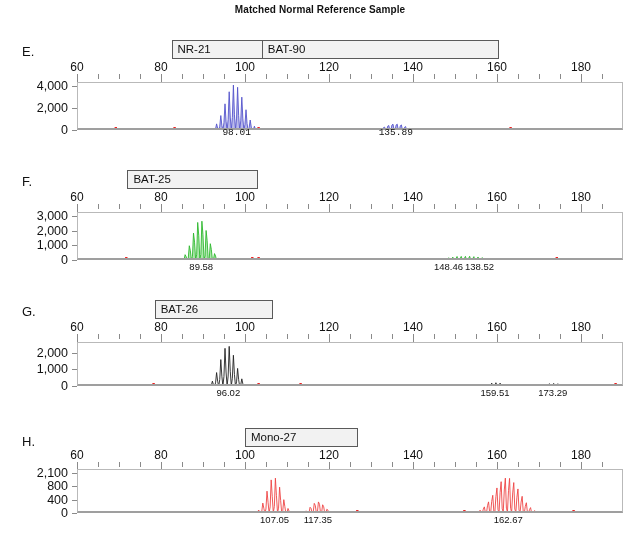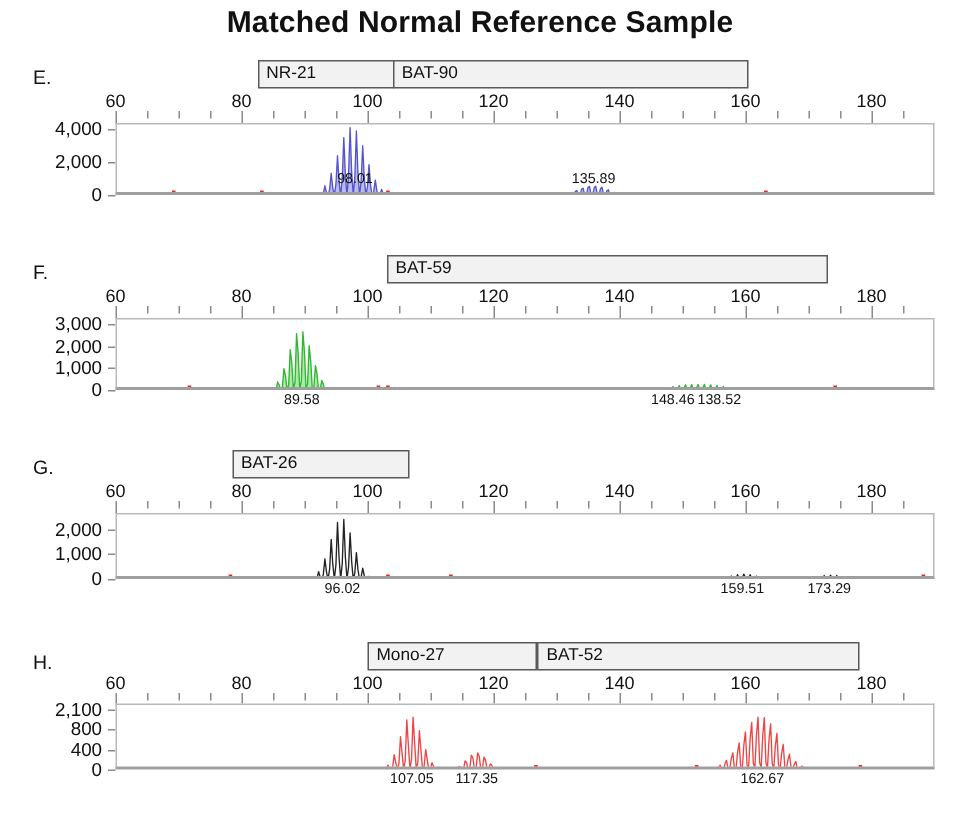--- a/index.html
+++ b/index.html
@@ -10,21 +10,21 @@
     font-family:"Liberation Sans", sans-serif;
     color:#111;
     overflow:hidden;
     position:relative;
   }
   #figure{position:relative;width:640px;height:553px;}
 
   .fig-title{
     position:absolute;top:4px;left:0;width:640px;
     text-align:center;
-    font-size:20px;font-weight:bold;letter-spacing:.1px;
+    font-size:10px;font-weight:bold;letter-spacing:.1px;
     color:#111;
   }
 
   
   .panel{position:absolute;left:0;width:640px;}
   .panel-letter{
     position:absolute;left:22px;
     font-size:13px;color:#111;
   }
 
@@ -153,29 +153,29 @@
           <svg width="546" height="48" viewBox="0 0 546 48">
             <polygon points="0.00,48.00 0.00,47.75 1.05,47.81 2.10,47.74 3.15,47.95 4.20,47.71 5.25,47.74 6.30,47.74 7.35,47.93 8.40,47.76 9.45,47.82 10.50,47.89 11.55,47.82 12.60,47.76 13.65,47.72 14.70,47.67 15.75,47.77 16.80,47.70 17.85,47.70 18.90,47.84 19.95,47.88 21.00,47.73 22.05,47.83 23.10,47.92 24.15,47.84 25.20,47.71 26.25,47.92 27.30,47.94 28.35,47.93 29.40,47.80 30.45,47.93 31.50,47.83 32.55,47.71 33.60,47.78 34.65,47.89 35.70,47.91 36.75,47.82 37.80,47.71 38.85,47.72 39.90,47.90 40.95,47.92 42.00,47.77 43.05,47.92 44.10,47.87 45.15,47.79 46.20,47.75 47.25,47.76 48.30,47.95 49.35,47.68 50.40,47.70 51.45,47.81 52.50,47.95 53.55,47.92 54.60,47.93 55.65,47.95 56.70,47.95 57.75,47.74 58.80,47.67 59.85,47.68 60.90,47.79 61.95,47.79 63.00,47.78 64.05,47.91 65.10,47.72 66.15,47.72 67.20,47.68 68.25,47.78 69.30,47.80 70.35,47.69 71.40,47.84 72.45,47.84 73.50,47.69 74.55,47.77 75.60,47.91 76.65,47.88 77.70,47.90 78.75,47.95 79.80,47.80 80.85,47.93 81.90,47.82 82.95,47.92 84.00,47.88 85.05,47.84 86.10,47.81 87.15,47.93 88.20,47.71 89.25,47.72 90.30,47.74 91.35,47.81 92.40,47.78 93.45,47.70 94.50,47.90 95.55,47.89 96.60,47.78 97.65,47.93 98.70,47.68 99.75,47.79 100.80,47.91 101.85,47.69 102.90,47.88 103.95,47.91 105.00,47.69 106.05,47.73 107.10,47.89 108.15,47.71 109.20,47.88 110.25,47.73 111.30,47.77 112.35,47.73 113.40,47.77 114.45,47.94 115.50,47.70 116.55,47.88 117.60,47.77 118.65,47.91 119.70,47.85 120.75,47.79 121.80,47.81 122.85,47.91 123.90,47.86 124.95,47.73 126.00,47.81 127.05,47.95 128.10,47.81 129.15,47.76 130.20,47.74 131.25,47.79 132.30,47.91 133.35,47.89 134.40,47.89 135.45,47.85 136.50,47.74 137.55,45.91 138.60,40.87 139.65,45.24 140.70,47.45 141.75,43.24 142.80,32.55 143.85,42.38 144.90,47.27 145.95,39.73 147.00,20.84 148.05,38.24 149.10,47.13 150.15,36.31 151.20,8.76 152.25,34.06 153.30,47.00 154.35,34.48 155.40,2.04 156.45,31.80 157.50,46.84 158.55,35.10 159.60,4.29 160.65,32.64 161.70,47.09 162.75,37.88 163.80,14.15 164.85,35.86 165.90,47.22 166.95,41.64 168.00,26.74 169.05,40.52 170.10,47.44 171.15,44.63 172.20,37.03 173.25,44.12 174.30,47.60 175.35,46.64 176.40,43.23 177.45,46.25 178.50,47.78 179.55,47.37 180.60,46.31 181.65,47.32 182.70,47.90 183.75,47.76 184.80,47.71 185.85,47.76 186.90,47.79 187.95,47.68 189.00,47.88 190.05,47.85 191.10,47.91 192.15,47.83 193.20,47.70 194.25,47.77 195.30,47.89 196.35,47.78 197.40,47.90 198.45,47.72 199.50,47.81 200.55,47.90 201.60,47.93 202.65,47.73 203.70,47.87 204.75,47.80 205.80,47.74 206.85,47.80 207.90,47.76 208.95,47.72 210.00,47.80 211.05,47.83 212.10,47.88 213.15,47.82 214.20,47.77 215.25,47.95 216.30,47.88 217.35,47.71 218.40,47.95 219.45,47.94 220.50,47.92 221.55,47.82 222.60,47.85 223.65,47.91 224.70,47.74 225.75,47.76 226.80,47.71 227.85,47.76 228.90,47.90 229.95,47.95 231.00,47.84 232.05,47.91 233.10,47.70 234.15,47.72 235.20,47.79 236.25,47.80 237.30,47.89 238.35,47.72 239.40,47.79 240.45,47.88 241.50,47.83 242.55,47.76 243.60,47.90 244.65,47.80 245.70,47.92 246.75,47.86 247.80,47.82 248.85,47.74 249.90,47.90 250.95,47.70 252.00,47.83 253.05,47.80 254.10,47.70 255.15,47.69 256.20,47.95 257.25,47.80 258.30,47.90 259.35,47.81 260.40,47.85 261.45,47.73 262.50,47.72 263.55,47.70 264.60,47.90 265.65,47.77 266.70,47.88 267.75,47.80 268.80,47.85 269.85,47.76 270.90,47.86 271.95,47.82 273.00,47.84 274.05,47.88 275.10,47.83 276.15,47.86 277.20,47.68 278.25,47.86 279.30,47.80 280.35,47.68 281.40,47.91 282.45,47.88 283.50,47.76 284.55,47.70 285.60,47.72 286.65,47.74 287.70,47.66 288.75,47.80 289.80,47.78 290.85,47.68 291.90,47.71 292.95,47.55 294.00,47.41 295.05,47.84 296.10,47.72 297.15,46.80 298.20,46.88 299.25,47.63 300.30,47.69 301.35,45.97 302.40,45.59 303.45,47.61 304.50,47.55 305.55,44.59 306.60,44.14 307.65,47.52 308.70,47.44 309.75,43.13 310.80,42.52 311.85,47.22 312.90,47.33 313.95,42.05 315.00,41.23 316.05,46.91 317.10,47.19 318.15,42.04 319.20,41.11 320.25,47.09 321.30,47.26 322.35,42.68 323.40,41.93 324.45,47.25 325.50,47.61 326.55,44.27 327.60,43.52 328.65,47.45 329.70,47.66 330.75,45.65 331.80,45.33 332.85,47.62 333.90,47.56 334.95,46.60 336.00,46.40 337.05,47.76 338.10,47.67 339.15,47.38 340.20,47.24 341.25,47.83 342.30,47.71 343.35,47.62 344.40,47.68 345.45,47.71 346.50,47.89 347.55,47.84 348.60,47.79 349.65,47.88 350.70,47.94 351.75,47.67 352.80,47.93 353.85,47.89 354.90,47.74 355.95,47.81 357.00,47.67 358.05,47.86 359.10,47.72 360.15,47.77 361.20,47.95 362.25,47.90 363.30,47.84 364.35,47.71 365.40,47.96 366.45,47.93 367.50,47.81 368.55,47.78 369.60,47.68 370.65,47.86 371.70,47.76 372.75,47.91 373.80,47.95 374.85,47.76 375.90,47.68 376.95,47.89 378.00,47.72 379.05,47.68 380.10,47.78 381.15,47.75 382.20,47.93 383.25,47.75 384.30,47.83 385.35,47.91 386.40,47.79 387.45,47.82 388.50,47.86 389.55,47.81 390.60,47.73 391.65,47.88 392.70,47.72 393.75,47.95 394.80,47.70 395.85,47.68 396.90,47.87 397.95,47.93 399.00,47.71 400.05,47.94 401.10,47.72 402.15,47.84 403.20,47.69 404.25,47.89 405.30,47.94 406.35,47.80 407.40,47.70 408.45,47.80 409.50,47.95 410.55,47.94 411.60,47.71 412.65,47.88 413.70,47.90 414.75,47.76 415.80,47.86 416.85,47.73 417.90,47.72 418.95,47.73 420.00,47.83 421.05,47.86 422.10,47.73 423.15,47.76 424.20,47.91 425.25,47.77 426.30,47.94 427.35,47.87 428.40,47.91 429.45,47.92 430.50,47.88 431.55,47.75 432.60,47.77 433.65,47.79 434.70,47.79 435.75,47.95 436.80,47.72 437.85,47.75 438.90,47.95 439.95,47.89 441.00,47.83 442.05,47.74 443.10,47.94 444.15,47.85 445.20,47.72 446.25,47.92 447.30,47.91 448.35,47.79 449.40,47.91 450.45,47.81 451.50,47.73 452.55,47.79 453.60,47.82 454.65,47.89 455.70,47.84 456.75,47.68 457.80,47.81 458.85,47.83 459.90,47.70 460.95,47.92 462.00,47.87 463.05,47.67 464.10,47.76 465.15,47.70 466.20,47.82 467.25,47.87 468.30,47.93 469.35,47.86 470.40,47.92 471.45,47.68 472.50,47.80 473.55,47.86 474.60,47.89 475.65,47.71 476.70,47.83 477.75,47.75 478.80,47.88 479.85,47.96 480.90,47.77 481.95,47.87 483.00,47.78 484.05,47.77 485.10,47.76 486.15,47.74 487.20,47.76 488.25,47.87 489.30,47.91 490.35,47.91 491.40,47.72 492.45,47.86 493.50,47.89 494.55,47.79 495.60,47.83 496.65,47.82 497.70,47.71 498.75,47.73 499.80,47.92 500.85,47.72 501.90,47.91 502.95,47.83 504.00,47.96 505.05,47.84 506.10,47.88 507.15,47.68 508.20,47.83 509.25,47.90 510.30,47.79 511.35,47.67 512.40,47.85 513.45,47.95 514.50,47.87 515.55,47.92 516.60,47.77 517.65,47.92 518.70,47.88 519.75,47.81 520.80,47.70 521.85,47.87 522.90,47.80 523.95,47.88 525.00,47.94 526.05,47.69 527.10,47.81 528.15,47.76 529.20,47.93 530.25,47.76 531.30,47.70 532.35,47.92 533.40,47.81 534.45,47.67 535.50,47.86 536.55,47.69 537.60,47.70 538.65,47.72 539.70,47.83 540.75,47.86 541.80,47.85 542.85,47.90 543.90,47.79 544.95,47.93 546.00,47.76 546.00,48.00" fill="#aeaee8" opacity="0.85"></polygon>
             <polyline points="0.00,47.75 1.05,47.81 2.10,47.74 3.15,47.95 4.20,47.71 5.25,47.74 6.30,47.74 7.35,47.93 8.40,47.76 9.45,47.82 10.50,47.89 11.55,47.82 12.60,47.76 13.65,47.72 14.70,47.67 15.75,47.77 16.80,47.70 17.85,47.70 18.90,47.84 19.95,47.88 21.00,47.73 22.05,47.83 23.10,47.92 24.15,47.84 25.20,47.71 26.25,47.92 27.30,47.94 28.35,47.93 29.40,47.80 30.45,47.93 31.50,47.83 32.55,47.71 33.60,47.78 34.65,47.89 35.70,47.91 36.75,47.82 37.80,47.71 38.85,47.72 39.90,47.90 40.95,47.92 42.00,47.77 43.05,47.92 44.10,47.87 45.15,47.79 46.20,47.75 47.25,47.76 48.30,47.95 49.35,47.68 50.40,47.70 51.45,47.81 52.50,47.95 53.55,47.92 54.60,47.93 55.65,47.95 56.70,47.95 57.75,47.74 58.80,47.67 59.85,47.68 60.90,47.79 61.95,47.79 63.00,47.78 64.05,47.91 65.10,47.72 66.15,47.72 67.20,47.68 68.25,47.78 69.30,47.80 70.35,47.69 71.40,47.84 72.45,47.84 73.50,47.69 74.55,47.77 75.60,47.91 76.65,47.88 77.70,47.90 78.75,47.95 79.80,47.80 80.85,47.93 81.90,47.82 82.95,47.92 84.00,47.88 85.05,47.84 86.10,47.81 87.15,47.93 88.20,47.71 89.25,47.72 90.30,47.74 91.35,47.81 92.40,47.78 93.45,47.70 94.50,47.90 95.55,47.89 96.60,47.78 97.65,47.93 98.70,47.68 99.75,47.79 100.80,47.91 101.85,47.69 102.90,47.88 103.95,47.91 105.00,47.69 106.05,47.73 107.10,47.89 108.15,47.71 109.20,47.88 110.25,47.73 111.30,47.77 112.35,47.73 113.40,47.77 114.45,47.94 115.50,47.70 116.55,47.88 117.60,47.77 118.65,47.91 119.70,47.85 120.75,47.79 121.80,47.81 122.85,47.91 123.90,47.86 124.95,47.73 126.00,47.81 127.05,47.95 128.10,47.81 129.15,47.76 130.20,47.74 131.25,47.79 132.30,47.91 133.35,47.89 134.40,47.89 135.45,47.85 136.50,47.74 137.55,45.91 138.60,40.87 139.65,45.24 140.70,47.45 141.75,43.24 142.80,32.55 143.85,42.38 144.90,47.27 145.95,39.73 147.00,20.84 148.05,38.24 149.10,47.13 150.15,36.31 151.20,8.76 152.25,34.06 153.30,47.00 154.35,34.48 155.40,2.04 156.45,31.80 157.50,46.84 158.55,35.10 159.60,4.29 160.65,32.64 161.70,47.09 162.75,37.88 163.80,14.15 164.85,35.86 165.90,47.22 166.95,41.64 168.00,26.74 169.05,40.52 170.10,47.44 171.15,44.63 172.20,37.03 173.25,44.12 174.30,47.60 175.35,46.64 176.40,43.23 177.45,46.25 178.50,47.78 179.55,47.37 180.60,46.31 181.65,47.32 182.70,47.90 183.75,47.76 184.80,47.71 185.85,47.76 186.90,47.79 187.95,47.68 189.00,47.88 190.05,47.85 191.10,47.91 192.15,47.83 193.20,47.70 194.25,47.77 195.30,47.89 196.35,47.78 197.40,47.90 198.45,47.72 199.50,47.81 200.55,47.90 201.60,47.93 202.65,47.73 203.70,47.87 204.75,47.80 205.80,47.74 206.85,47.80 207.90,47.76 208.95,47.72 210.00,47.80 211.05,47.83 212.10,47.88 213.15,47.82 214.20,47.77 215.25,47.95 216.30,47.88 217.35,47.71 218.40,47.95 219.45,47.94 220.50,47.92 221.55,47.82 222.60,47.85 223.65,47.91 224.70,47.74 225.75,47.76 226.80,47.71 227.85,47.76 228.90,47.90 229.95,47.95 231.00,47.84 232.05,47.91 233.10,47.70 234.15,47.72 235.20,47.79 236.25,47.80 237.30,47.89 238.35,47.72 239.40,47.79 240.45,47.88 241.50,47.83 242.55,47.76 243.60,47.90 244.65,47.80 245.70,47.92 246.75,47.86 247.80,47.82 248.85,47.74 249.90,47.90 250.95,47.70 252.00,47.83 253.05,47.80 254.10,47.70 255.15,47.69 256.20,47.95 257.25,47.80 258.30,47.90 259.35,47.81 260.40,47.85 261.45,47.73 262.50,47.72 263.55,47.70 264.60,47.90 265.65,47.77 266.70,47.88 267.75,47.80 268.80,47.85 269.85,47.76 270.90,47.86 271.95,47.82 273.00,47.84 274.05,47.88 275.10,47.83 276.15,47.86 277.20,47.68 278.25,47.86 279.30,47.80 280.35,47.68 281.40,47.91 282.45,47.88 283.50,47.76 284.55,47.70 285.60,47.72 286.65,47.74 287.70,47.66 288.75,47.80 289.80,47.78 290.85,47.68 291.90,47.71 292.95,47.55 294.00,47.41 295.05,47.84 296.10,47.72 297.15,46.80 298.20,46.88 299.25,47.63 300.30,47.69 301.35,45.97 302.40,45.59 303.45,47.61 304.50,47.55 305.55,44.59 306.60,44.14 307.65,47.52 308.70,47.44 309.75,43.13 310.80,42.52 311.85,47.22 312.90,47.33 313.95,42.05 315.00,41.23 316.05,46.91 317.10,47.19 318.15,42.04 319.20,41.11 320.25,47.09 321.30,47.26 322.35,42.68 323.40,41.93 324.45,47.25 325.50,47.61 326.55,44.27 327.60,43.52 328.65,47.45 329.70,47.66 330.75,45.65 331.80,45.33 332.85,47.62 333.90,47.56 334.95,46.60 336.00,46.40 337.05,47.76 338.10,47.67 339.15,47.38 340.20,47.24 341.25,47.83 342.30,47.71 343.35,47.62 344.40,47.68 345.45,47.71 346.50,47.89 347.55,47.84 348.60,47.79 349.65,47.88 350.70,47.94 351.75,47.67 352.80,47.93 353.85,47.89 354.90,47.74 355.95,47.81 357.00,47.67 358.05,47.86 359.10,47.72 360.15,47.77 361.20,47.95 362.25,47.90 363.30,47.84 364.35,47.71 365.40,47.96 366.45,47.93 367.50,47.81 368.55,47.78 369.60,47.68 370.65,47.86 371.70,47.76 372.75,47.91 373.80,47.95 374.85,47.76 375.90,47.68 376.95,47.89 378.00,47.72 379.05,47.68 380.10,47.78 381.15,47.75 382.20,47.93 383.25,47.75 384.30,47.83 385.35,47.91 386.40,47.79 387.45,47.82 388.50,47.86 389.55,47.81 390.60,47.73 391.65,47.88 392.70,47.72 393.75,47.95 394.80,47.70 395.85,47.68 396.90,47.87 397.95,47.93 399.00,47.71 400.05,47.94 401.10,47.72 402.15,47.84 403.20,47.69 404.25,47.89 405.30,47.94 406.35,47.80 407.40,47.70 408.45,47.80 409.50,47.95 410.55,47.94 411.60,47.71 412.65,47.88 413.70,47.90 414.75,47.76 415.80,47.86 416.85,47.73 417.90,47.72 418.95,47.73 420.00,47.83 421.05,47.86 422.10,47.73 423.15,47.76 424.20,47.91 425.25,47.77 426.30,47.94 427.35,47.87 428.40,47.91 429.45,47.92 430.50,47.88 431.55,47.75 432.60,47.77 433.65,47.79 434.70,47.79 435.75,47.95 436.80,47.72 437.85,47.75 438.90,47.95 439.95,47.89 441.00,47.83 442.05,47.74 443.10,47.94 444.15,47.85 445.20,47.72 446.25,47.92 447.30,47.91 448.35,47.79 449.40,47.91 450.45,47.81 451.50,47.73 452.55,47.79 453.60,47.82 454.65,47.89 455.70,47.84 456.75,47.68 457.80,47.81 458.85,47.83 459.90,47.70 460.95,47.92 462.00,47.87 463.05,47.67 464.10,47.76 465.15,47.70 466.20,47.82 467.25,47.87 468.30,47.93 469.35,47.86 470.40,47.92 471.45,47.68 472.50,47.80 473.55,47.86 474.60,47.89 475.65,47.71 476.70,47.83 477.75,47.75 478.80,47.88 479.85,47.96 480.90,47.77 481.95,47.87 483.00,47.78 484.05,47.77 485.10,47.76 486.15,47.74 487.20,47.76 488.25,47.87 489.30,47.91 490.35,47.91 491.40,47.72 492.45,47.86 493.50,47.89 494.55,47.79 495.60,47.83 496.65,47.82 497.70,47.71 498.75,47.73 499.80,47.92 500.85,47.72 501.90,47.91 502.95,47.83 504.00,47.96 505.05,47.84 506.10,47.88 507.15,47.68 508.20,47.83 509.25,47.90 510.30,47.79 511.35,47.67 512.40,47.85 513.45,47.95 514.50,47.87 515.55,47.92 516.60,47.77 517.65,47.92 518.70,47.88 519.75,47.81 520.80,47.70 521.85,47.87 522.90,47.80 523.95,47.88 525.00,47.94 526.05,47.69 527.10,47.81 528.15,47.76 529.20,47.93 530.25,47.76 531.30,47.70 532.35,47.92 533.40,47.81 534.45,47.67 535.50,47.86 536.55,47.69 537.60,47.70 538.65,47.72 539.70,47.83 540.75,47.86 541.80,47.85 542.85,47.90 543.90,47.79 544.95,47.93 546.00,47.76" fill="none" stroke="#5555cc" stroke-width="0.9" stroke-linejoin="round"></polyline>
             <line x1="0" y1="46.8" x2="546" y2="46.8" stroke="#5555cc" stroke-width="1.2" opacity="0.55"></line>
             <rect x="36.60" y="44.00" width="2.4" height="3.2" fill="#ee2222"></rect>
             <rect x="95.40" y="44.00" width="2.4" height="3.2" fill="#ee2222"></rect>
             <rect x="179.40" y="44.00" width="2.4" height="3.2" fill="#ee2222"></rect>
             <rect x="431.40" y="44.00" width="2.4" height="3.2" fill="#ee2222"></rect>
           </svg>
         </div>
-        <div class="calls" style="top: 114px; left: 0px; width: 640px;">
+        <div class="calls" style="top: 127px; left: 0px; width: 640px; font-family: Liberation Mono, monospace;">
           <div class="call-label" style="left: 236.642px;">98.01</div>
           <div class="call-label" style="left: 395.738px;">135.89</div>
         </div>
       </div>
       <div class="panel" style="top: 0px;">
         <div class="panel-letter" style="top: 174px;">F.</div>
         <div class="marker-row" style="top: 170px; left: 0px; width: 640px;">
-          <div class="marker-box" style="left: 257.6px; width: 294px;">BAT-59</div>
+          <div class="marker-box" style="left: 127.4px; width: 130.2px;">BAT-25</div>
         </div>
         <div class="xaxis" style="top: 190px; left: 0px; width: 640px;">
           <div class="xtick-label" style="left: 77px;">60</div>
           <div class="xtick major" style="left: 77px;"></div>
           <div class="xtick-label" style="left: 161px;">80</div>
           <div class="xtick major" style="left: 161px;"></div>
           <div class="xtick-label" style="left: 245px;">100</div>
           <div class="xtick major" style="left: 245px;"></div>
           <div class="xtick-label" style="left: 329px;">120</div>
           <div class="xtick major" style="left: 329px;"></div>
@@ -293,21 +293,20 @@
         <div class="calls" style="top: 387px; left: 0px; width: 640px;">
           <div class="call-label" style="left: 228.284px;">96.02</div>
           <div class="call-label" style="left: 494.942px;">159.51</div>
           <div class="call-label" style="left: 552.818px;">173.29</div>
         </div>
       </div>
       <div class="panel" style="top: 0px;">
         <div class="panel-letter" style="top: 434px;">H.</div>
         <div class="marker-row" style="top: 428px; left: 0px; width: 640px;">
           <div class="marker-box" style="left: 245px; width: 113.4px;">Mono-27</div>
-          <div class="marker-box" style="left: 358.4px; width: 214.2px;">BAT-52</div>
         </div>
         <div class="xaxis" style="top: 448px; left: 0px; width: 640px;">
           <div class="xtick-label" style="left: 77px;">60</div>
           <div class="xtick major" style="left: 77px;"></div>
           <div class="xtick-label" style="left: 161px;">80</div>
           <div class="xtick major" style="left: 161px;"></div>
           <div class="xtick-label" style="left: 245px;">100</div>
           <div class="xtick major" style="left: 245px;"></div>
           <div class="xtick-label" style="left: 329px;">120</div>
           <div class="xtick major" style="left: 329px;"></div>

